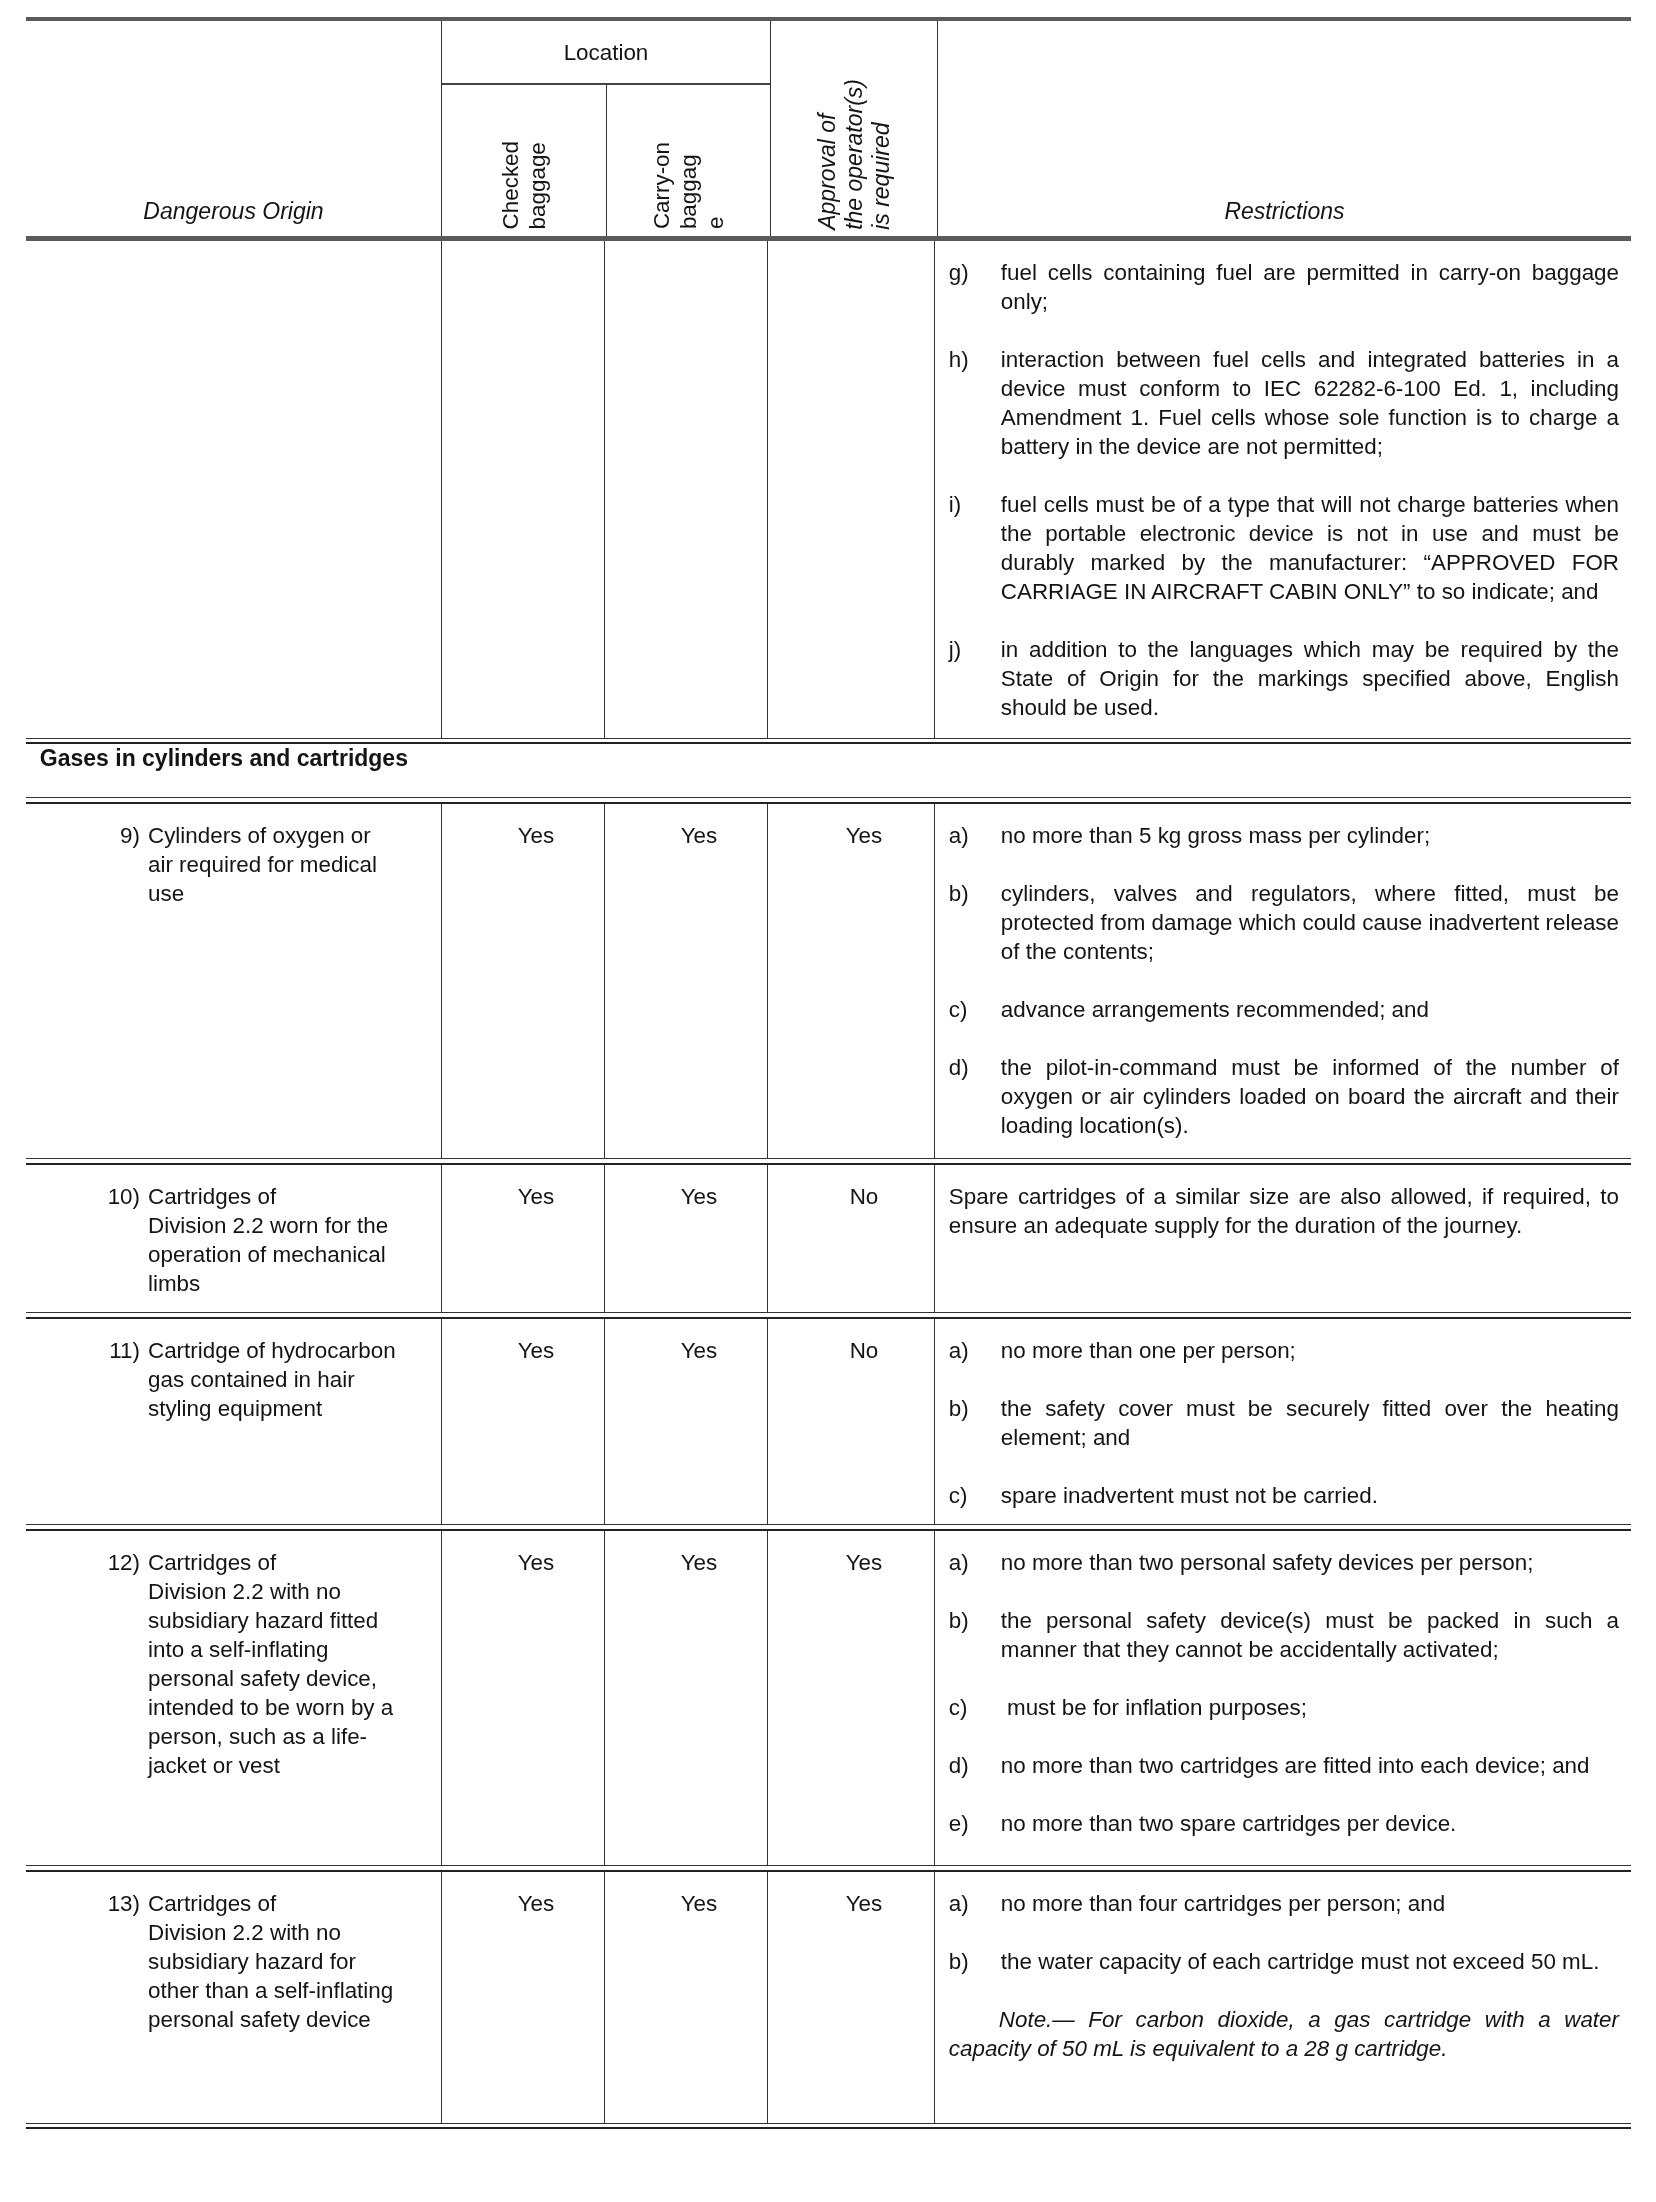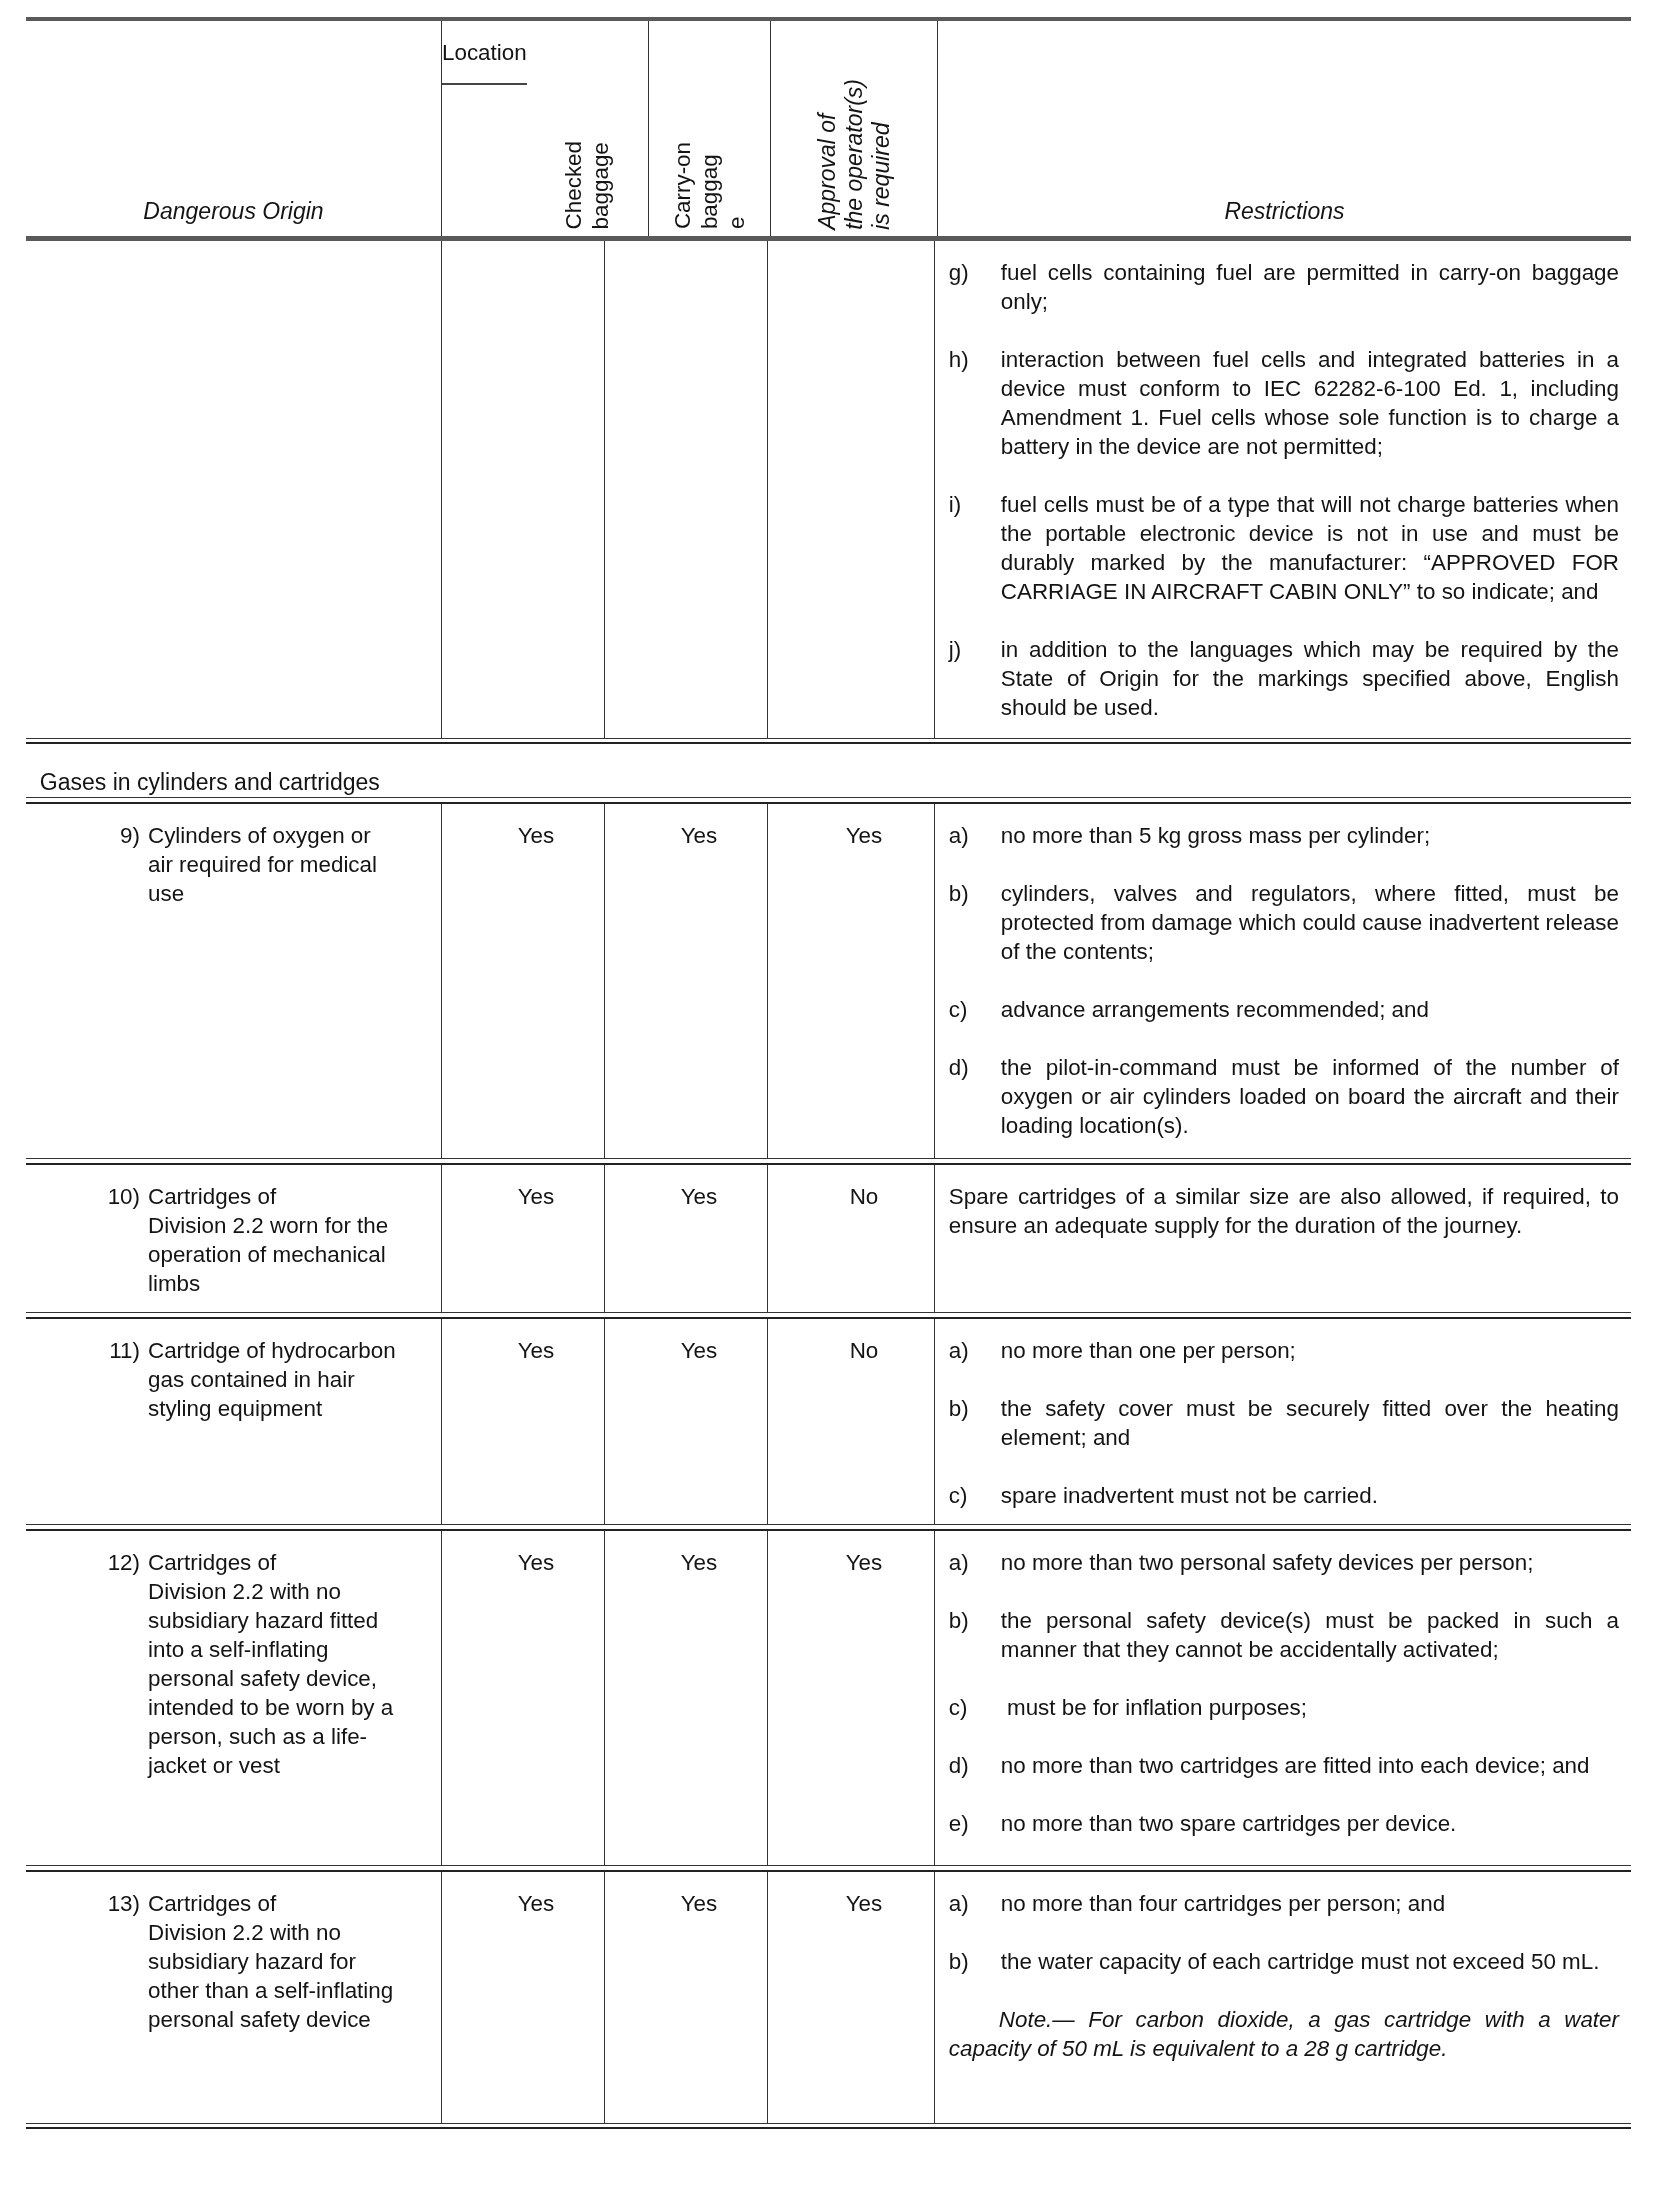--- a/index.html
+++ b/index.html
@@ -16,21 +16,21 @@
 
   
   .rule-heavy { height:4.3px; background:#5a5a5a; }
   .rule-dbl   { height:6.9px; background:#fff;
                 border-top:1.7px solid #333; border-bottom:2.6px solid #222; }
 
   
   .thead { display:grid; grid-template-columns:415px 329px 167px 1fr; height:215px; }
   .hc    { font-style:italic; font-size:23px; }
   .hc1, .hc5 { display:flex; align-items:flex-end; justify-content:center; padding-bottom:10.3px; }
-  .hgroup { border-left:1.7px solid #333; display:flex; flex-direction:row; }
+  .hgroup { border-left:1.7px solid #333; display:flex; flex-direction:column; }
   .loc-title { height:64px; border-bottom:2.6px solid #444;
                display:flex; align-items:center; justify-content:center; }
   .loc-sub  { flex:1; display:grid; grid-template-columns:1fr 1fr; }
   .sub { display:flex; align-items:flex-end; justify-content:center; padding-bottom:6.9px; }
   .sub2 { border-left:1.7px solid #333; }
   .hc4 { border-left:1.7px solid #333; display:flex; align-items:flex-end;
          justify-content:center; padding-bottom:6.9px; }
   .hc5 { border-left:1.7px solid #333; }
   .rot { writing-mode:vertical-rl; transform:rotate(180deg);
          white-space:pre-line; line-height:27px; text-align:left; }
@@ -46,22 +46,22 @@
   .nm  { white-space:pre-line; margin-left:8px; }
   .rlist { width:100%; }
   .ritem { display:flex; margin-bottom:29px; }
   .ritem:last-child { margin-bottom:0; }
   .letter { width:52px; flex:none; }
   .rtext  { flex:1; text-align:justify; }
   .ritem.note { margin-top:29px; }
   .ritem.note .rtext { font-style:italic; text-indent:50px; }
 
   
-  .section-row { display:flex; align-items:flex-end; padding-left:13.8px;
-                 font-weight:normal; font-size:23px; }
+  .section-row { display:flex; align-items:flex-start; padding-left:13.8px;
+                 font-weight:bold; font-size:23px; }
 </style>
 </head>
 <body>
 
 <div class="page">
   <div class="tbl">
 
     <div class="rule-heavy"></div>
 
     <div class="thead">

